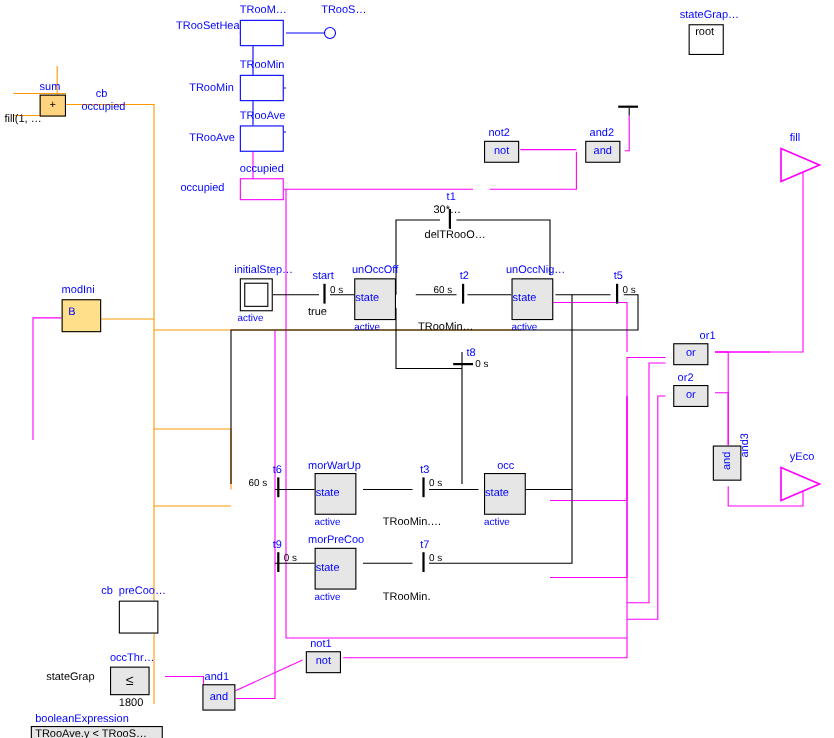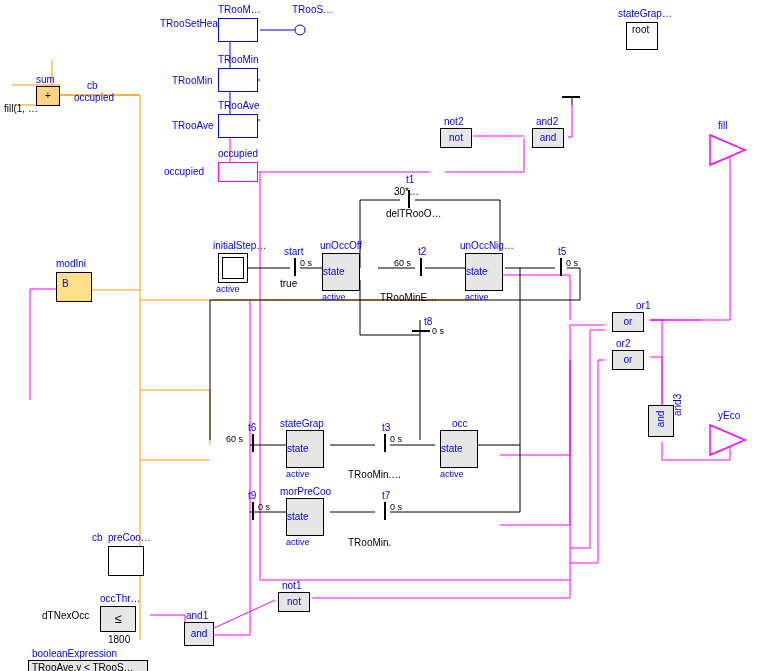--- a/index.html
+++ b/index.html
@@ -145,21 +145,21 @@
 <div class="label blue-txt" style="left:74px;top:92px">occupied</div>
 
 <div class="label blue-txt" style="left:56px;top:258px">modIni</div>
 <div class="block" style="left:56px;top:272px;width:36px;height:30px;background:#ffe08a"></div>
 <div class="label blue-txt" style="left:62px;top:278px;font-size:10px">B</div>
 
 <div class="label blue-txt" style="left:92px;top:532px">cb</div>
 <div class="label blue-txt" style="left:108px;top:532px">preCoo…</div>
 <div class="block" style="left:108px;top:546px;width:36px;height:30px;background:#fff"></div>
 
-<div class="label" style="left:42px;top:610px">dTNexOcc</div>
+<div class="label" style="left:42px;top:610px">stateGrap</div>
 <div class="label blue-txt" style="left:100px;top:593px">occThr…</div>
 <div class="block" style="left:100px;top:606px;width:36px;height:26px;line-height:24px;font-size:13px">≤</div>
 <div class="label" style="left:108px;top:634px">1800</div>
 
 <div class="label blue-txt" style="left:186px;top:610px">and1</div>
 <div class="block" style="left:184px;top:622px;width:30px;height:24px;line-height:22px;color:#00f">and</div>
 
 <div class="label blue-txt" style="left:32px;top:648px">booleanExpression</div>
 <div class="block" style="left:28px;top:660px;width:120px;height:16px;text-align:left;padding-left:3px;line-height:14px">TRooAve.y &lt; TRooS…</div>
 
@@ -201,39 +201,39 @@
 <div class="label" style="left:300px;top:258px;font-size:9px">0 s</div>
 <div class="label" style="left:280px;top:278px">true</div>
 
 <div class="label blue-txt" style="left:320px;top:240px">unOccOff</div>
 <div class="state-box" style="left:322px;top:253px;line-height:36px;color:#00f">state</div>
 <div class="active-lbl" style="left:322px;top:292px">active</div>
 
 <div class="label blue-txt" style="left:418px;top:246px">t2</div>
 <div class="trans trans-v" style="left:420px;top:258px"></div>
 <div class="label" style="left:394px;top:258px;font-size:9px">60 s</div>
-<div class="label" style="left:380px;top:292px">TRooMinE…</div>
+<div class="label" style="left:380px;top:292px">TRooMin…</div>
 
 <div class="label blue-txt" style="left:460px;top:240px">unOccNig…</div>
 <div class="state-box" style="left:465px;top:253px;line-height:36px;color:#00f">state</div>
 <div class="active-lbl" style="left:465px;top:292px">active</div>
 
 <div class="label blue-txt" style="left:558px;top:246px">t5</div>
 <div class="trans trans-v" style="left:560px;top:258px"></div>
 <div class="label" style="left:566px;top:258px;font-size:9px">0 s</div>
 
 <div class="label blue-txt" style="left:424px;top:316px">t8</div>
 <div class="trans trans-h" style="left:412px;top:330px"></div>
 <div class="label" style="left:432px;top:326px;font-size:9px">0 s</div>
 
 <div class="label blue-txt" style="left:248px;top:422px">t6</div>
 <div class="trans trans-v" style="left:252px;top:434px"></div>
 <div class="label" style="left:226px;top:434px;font-size:9px">60 s</div>
 
-<div class="label blue-txt" style="left:280px;top:418px">stateGrap</div>
+<div class="label blue-txt" style="left:280px;top:418px">morWarUp</div>
 <div class="state-box" style="left:286px;top:430px;line-height:36px;color:#00f">state</div>
 <div class="active-lbl" style="left:286px;top:469px">active</div>
 
 <div class="label blue-txt" style="left:382px;top:422px">t3</div>
 <div class="trans trans-v" style="left:384px;top:434px"></div>
 <div class="label" style="left:390px;top:434px;font-size:9px">0 s</div>
 <div class="label" style="left:348px;top:469px">TRooMin.…</div>
 
 <div class="label blue-txt" style="left:452px;top:418px">occ</div>
 <div class="state-box" style="left:440px;top:430px;line-height:36px;color:#00f">state</div>

